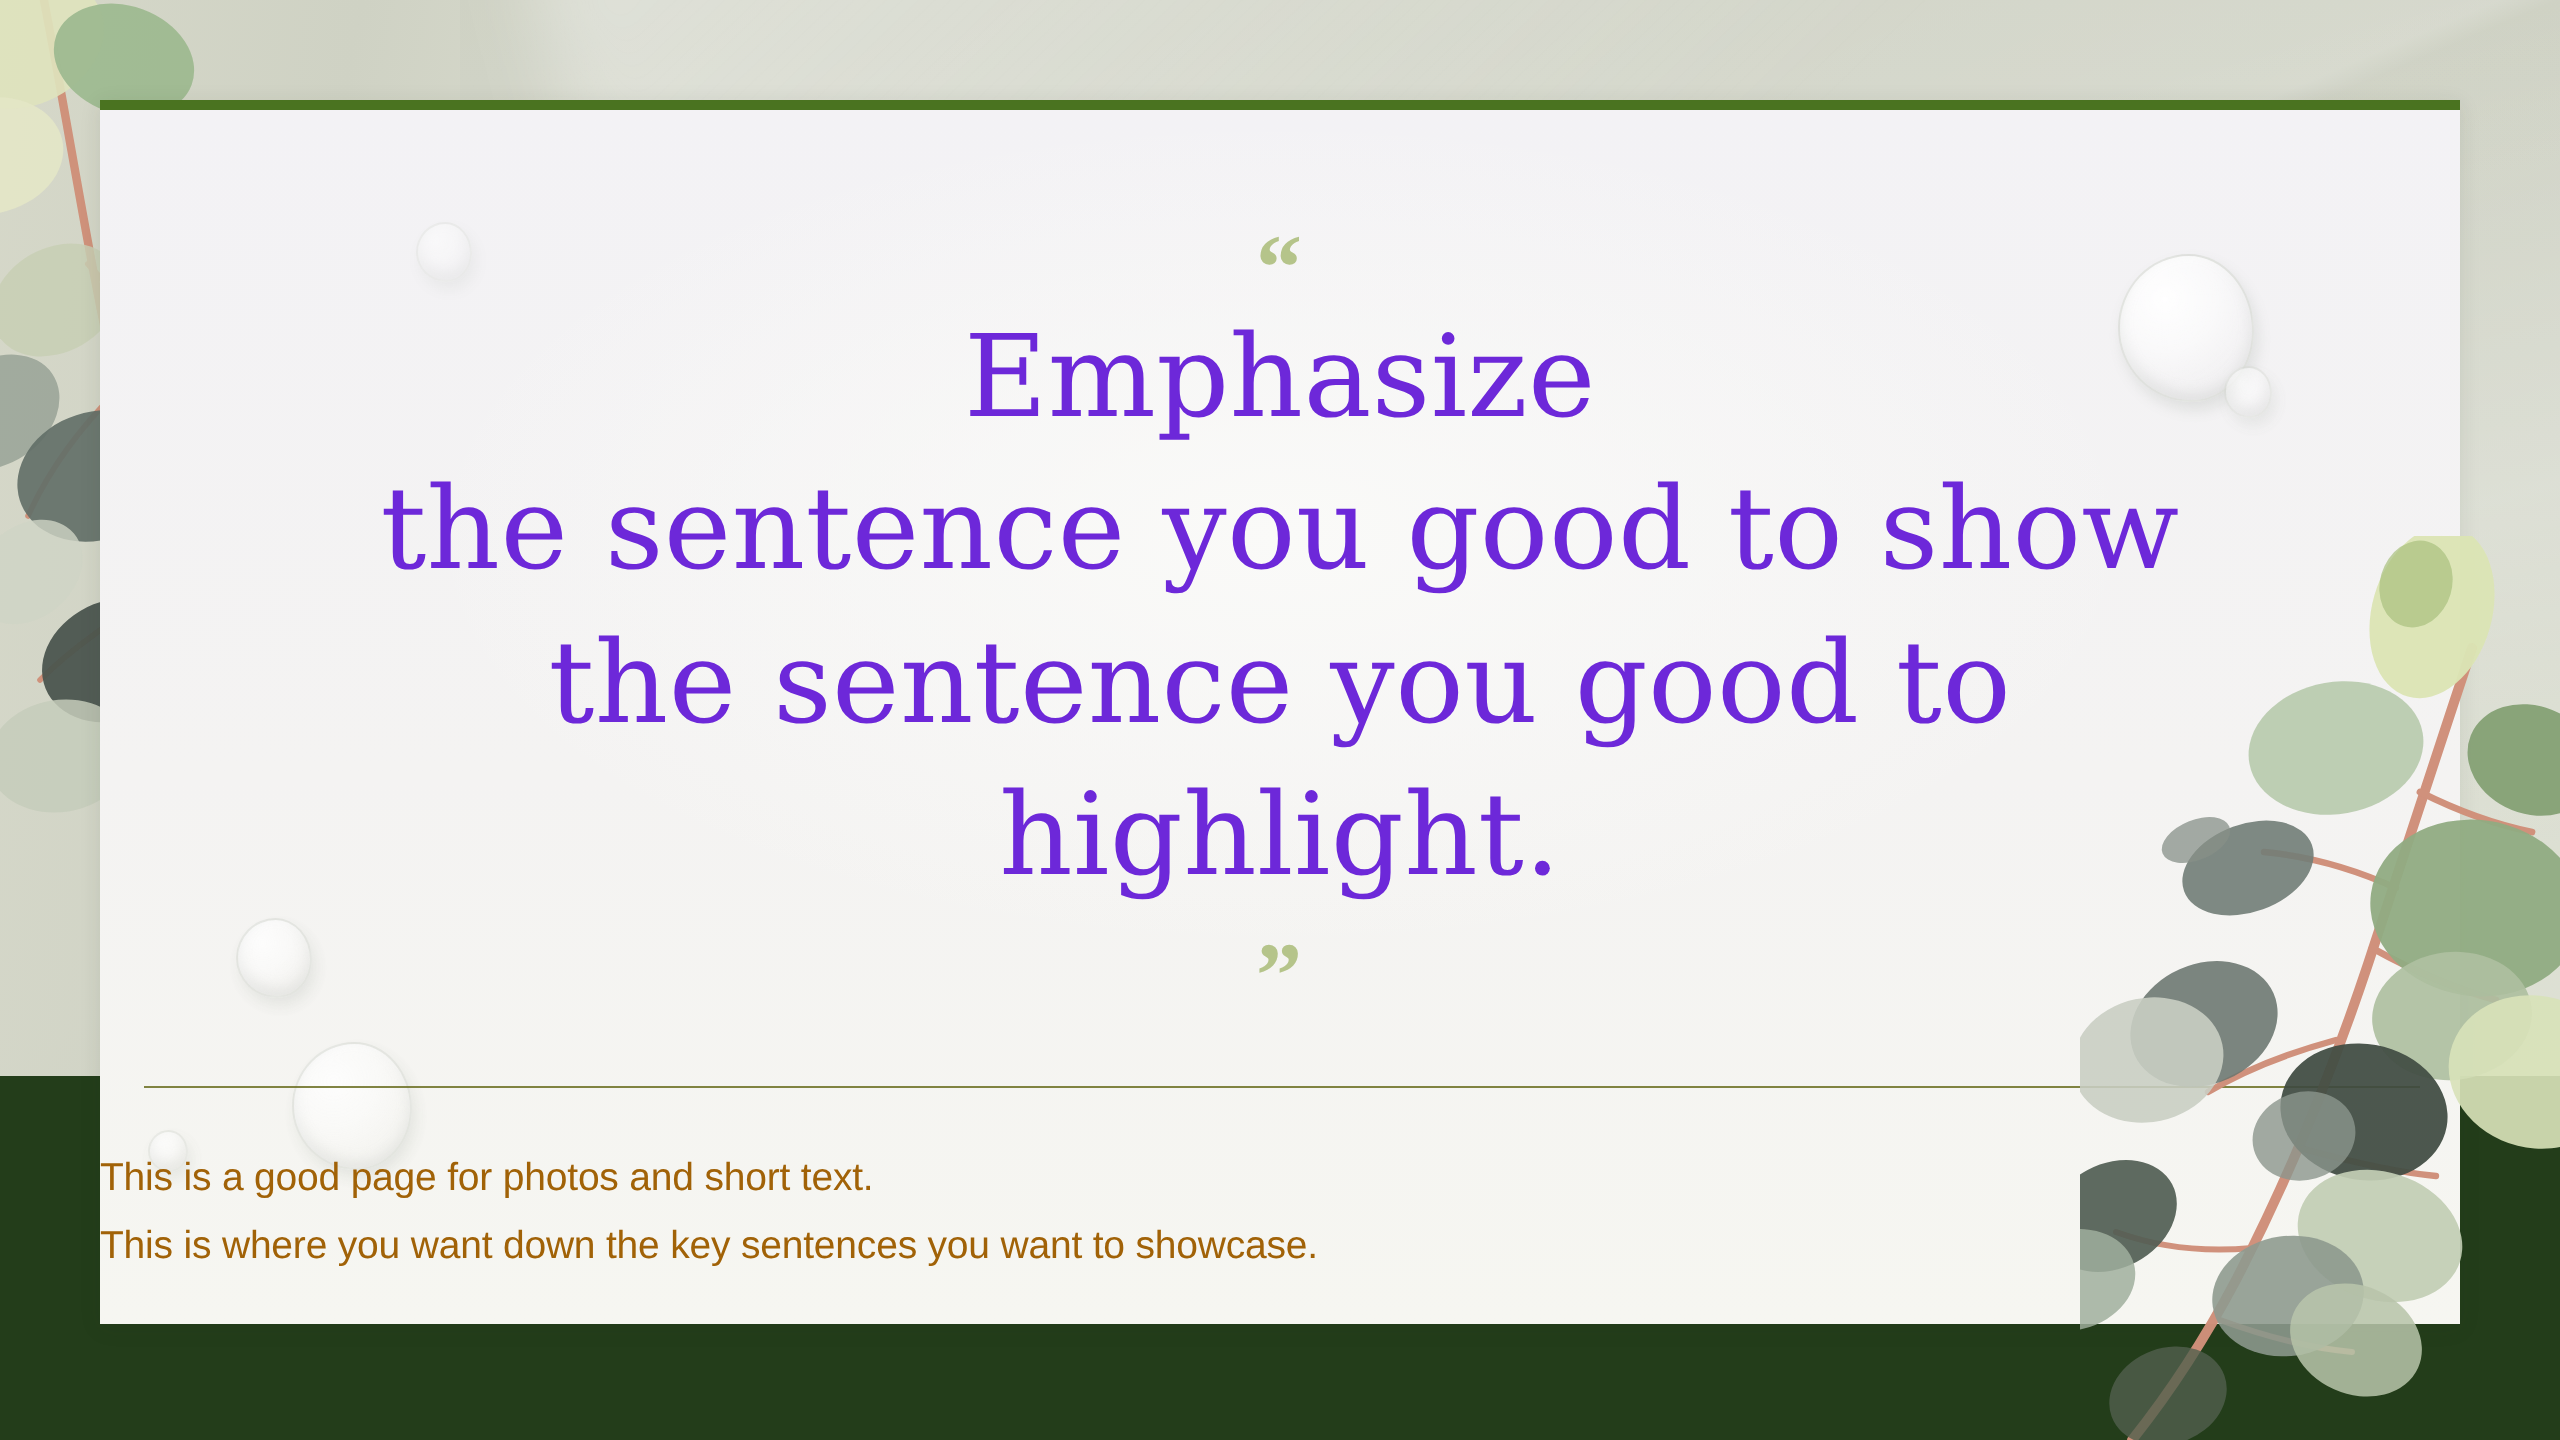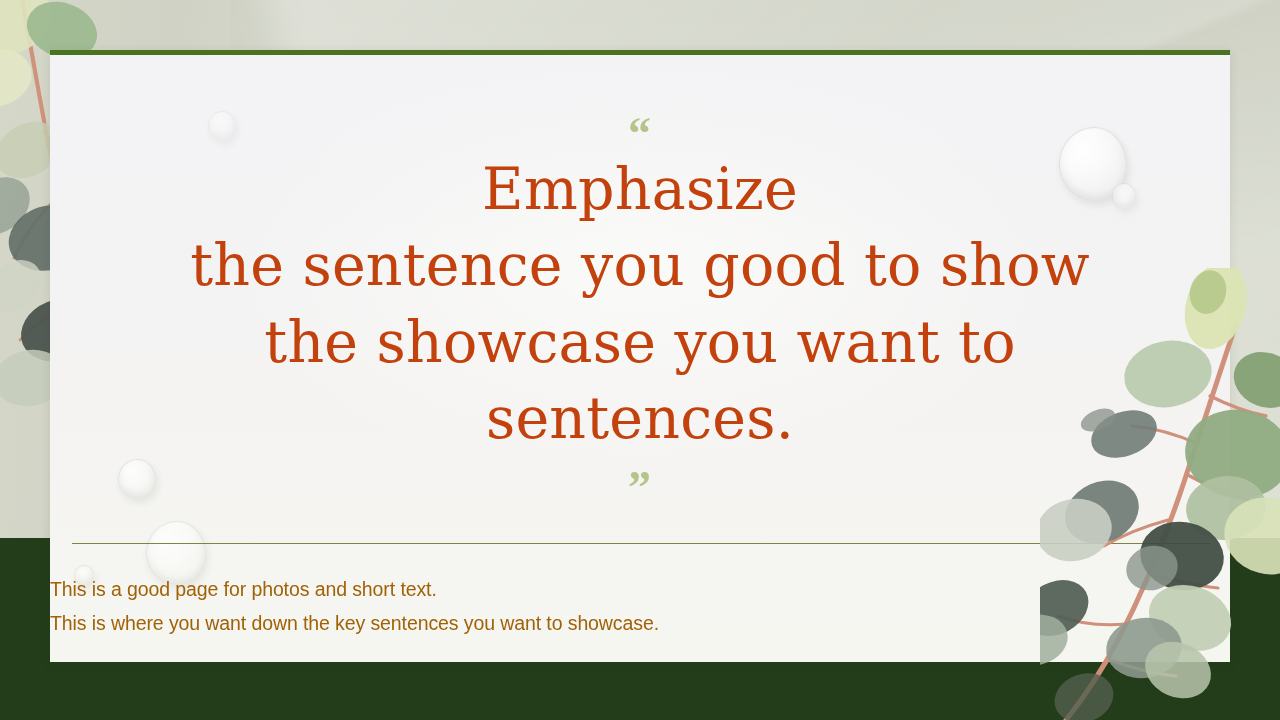--- a/index.html
+++ b/index.html
@@ -86,21 +86,21 @@
     letter-spacing: 1px;
     height: 34px;
   }
   .quote-open { margin-bottom: 6px; }
   .quote-close { margin-top: 8px; }
 
   .headline {
     font-family: "DejaVu Serif", "Liberation Serif", serif;
     font-size: 57px;
     line-height: 1.34;
-    color: #c2410c;
+    color: #6d28d9;
     font-weight: 400;
     letter-spacing: 0.2px;
     padding: 0 60px;
     margin: 0;
   }
   .headline .ln { display: block; }
 
   
   .divider {
     position: absolute;
@@ -188,22 +188,22 @@
     <div class="drop" style="left:68px; top:404px; width:36px; height:38px; opacity:.85;"></div>
     <div class="drop" style="left:96px; top:466px; width:58px; height:62px; opacity:.85;"></div>
     <div class="drop" style="left:24px; top:510px; width:18px; height:19px; opacity:.7;"></div>
     <div class="drop" style="left:158px; top:56px; width:26px; height:28px; opacity:.5;"></div>
 
     <div class="quote-block">
       <div class="quote-mark quote-open">“</div>
       <div class="headline">
         <span class="ln">Emphasize</span>
         <span class="ln">the sentence you good to show</span>
-        <span class="ln">the showcase you want to</span>
-        <span class="ln">sentences.</span>
+        <span class="ln">the sentence you good to</span>
+        <span class="ln">highlight.</span>
       </div>
       <div class="quote-mark quote-close">”</div>
     </div>
 
     <div class="divider"></div>
 
     <div class="footer-text">
       <span class="ln">This is a good page for photos and short text.</span>
       <span class="ln">This is where you want down the key sentences you want to showcase.</span>
     </div>

